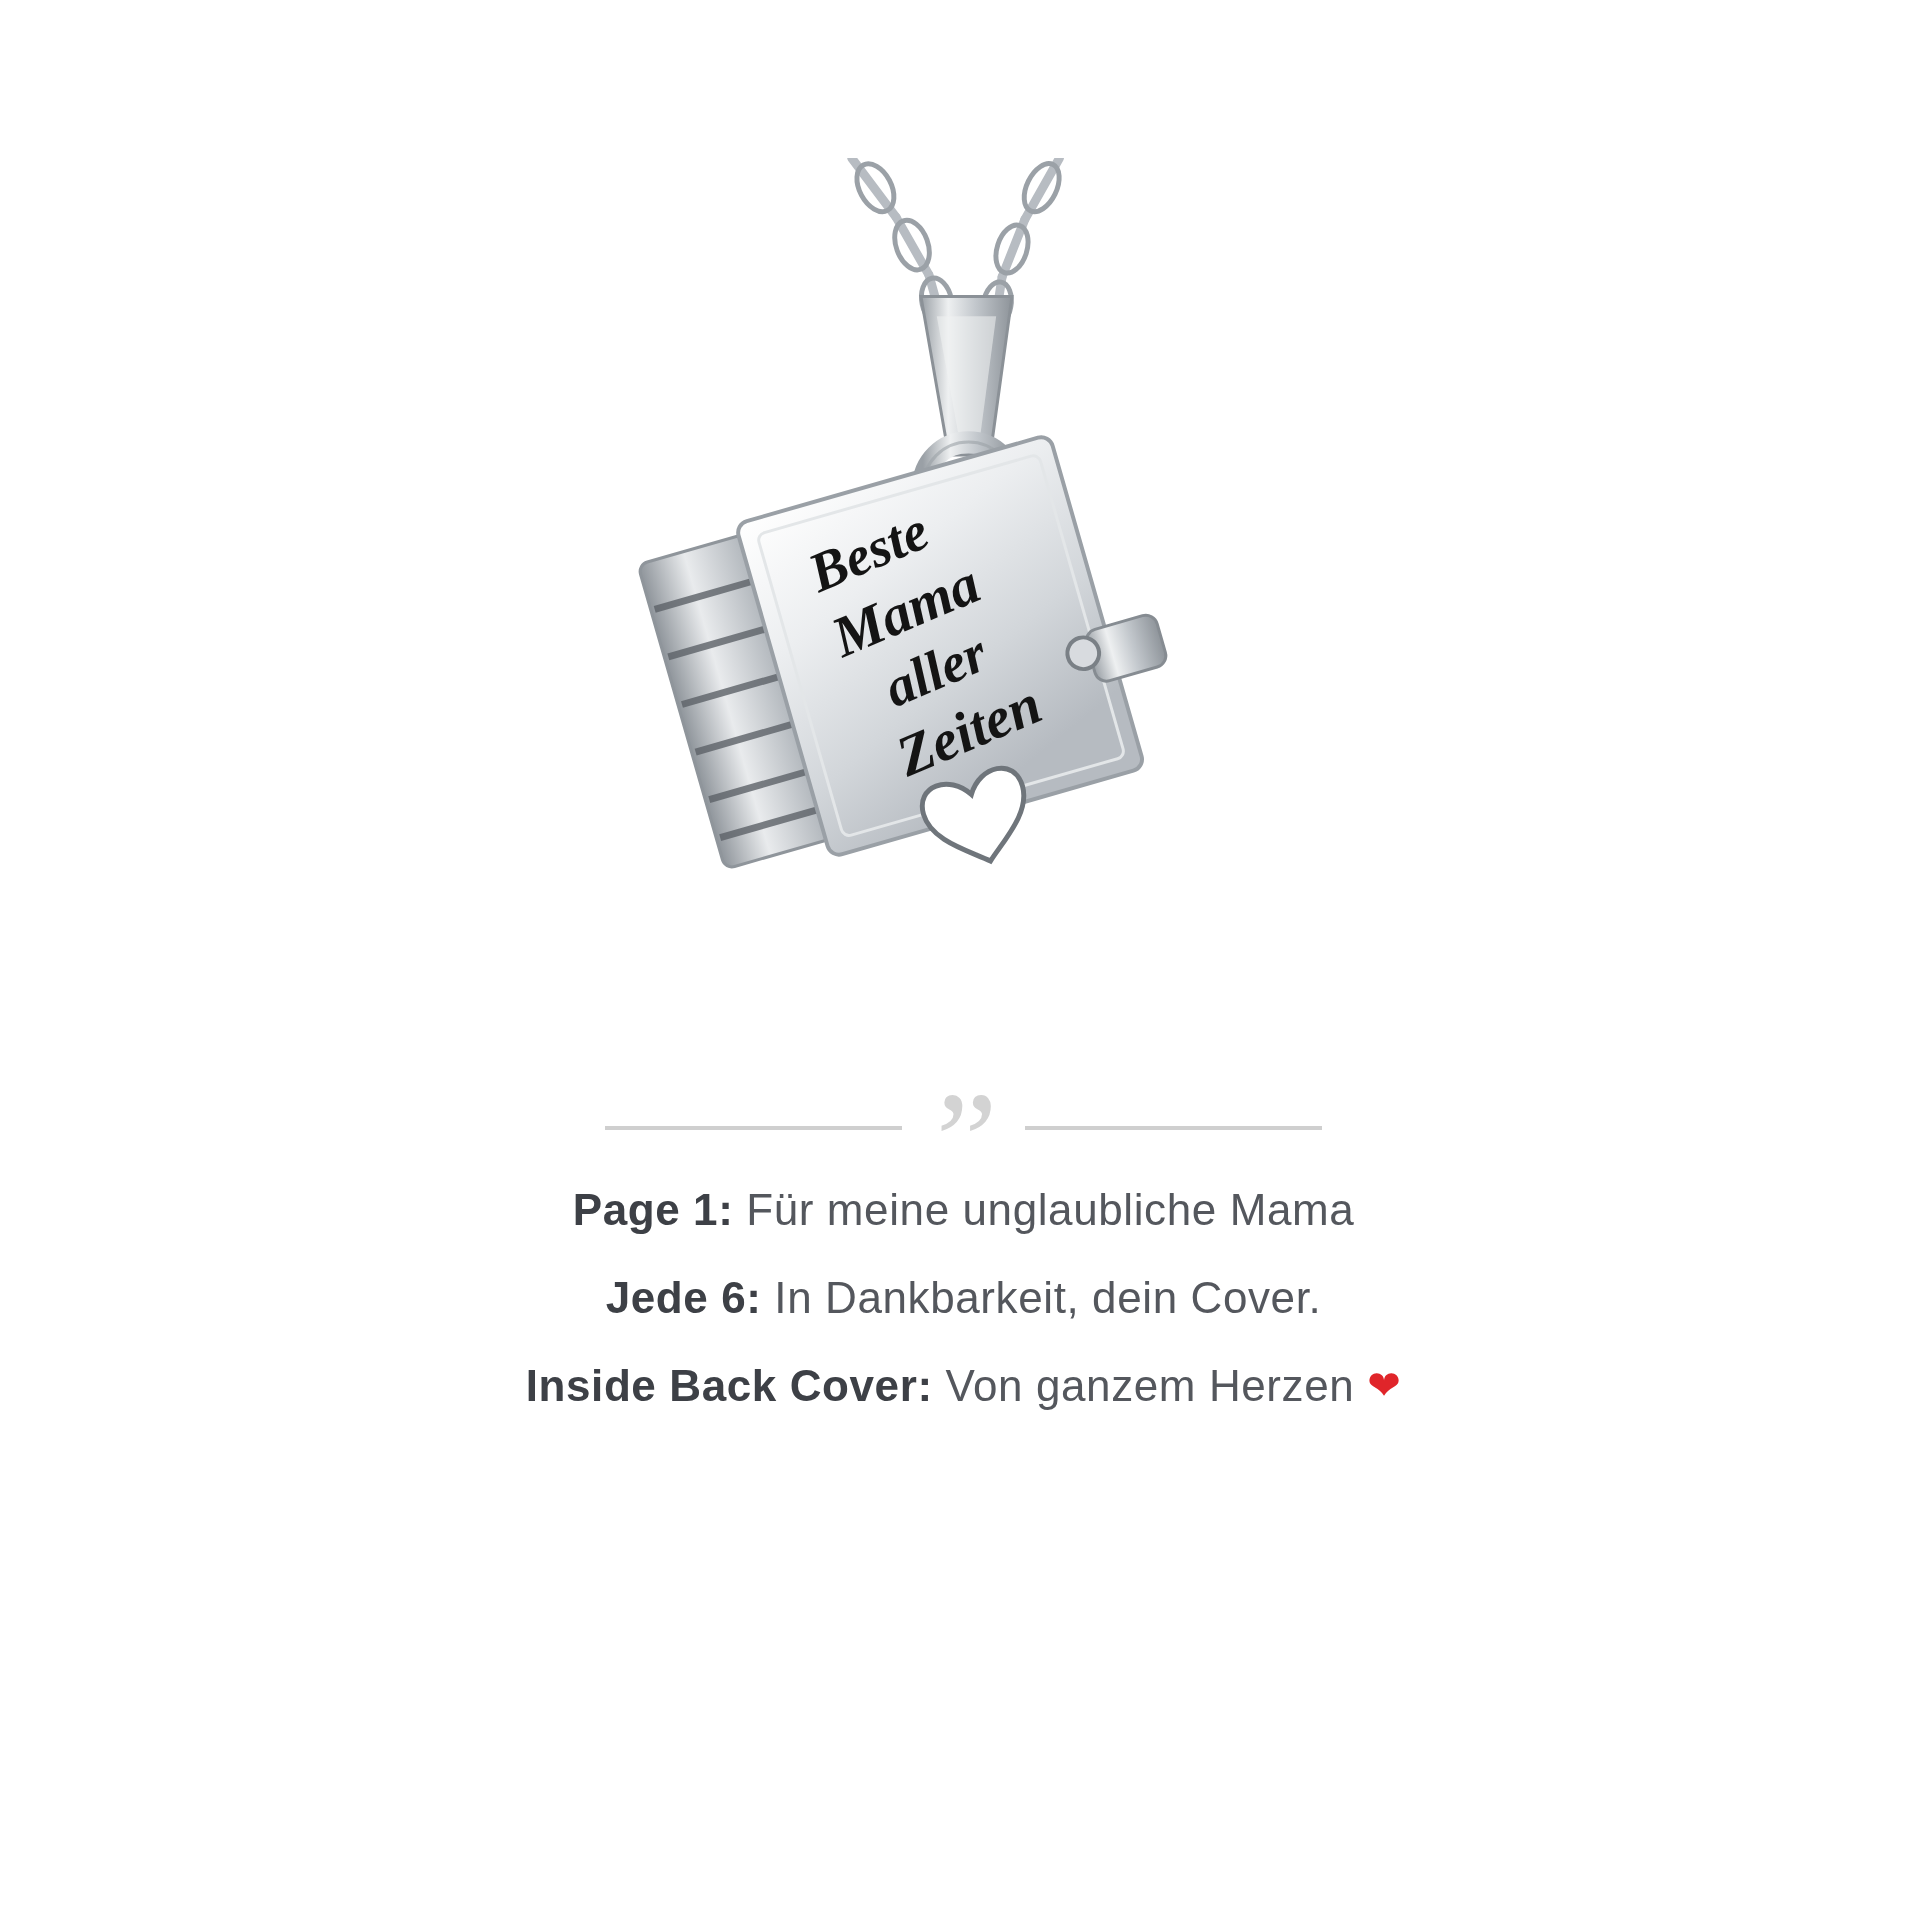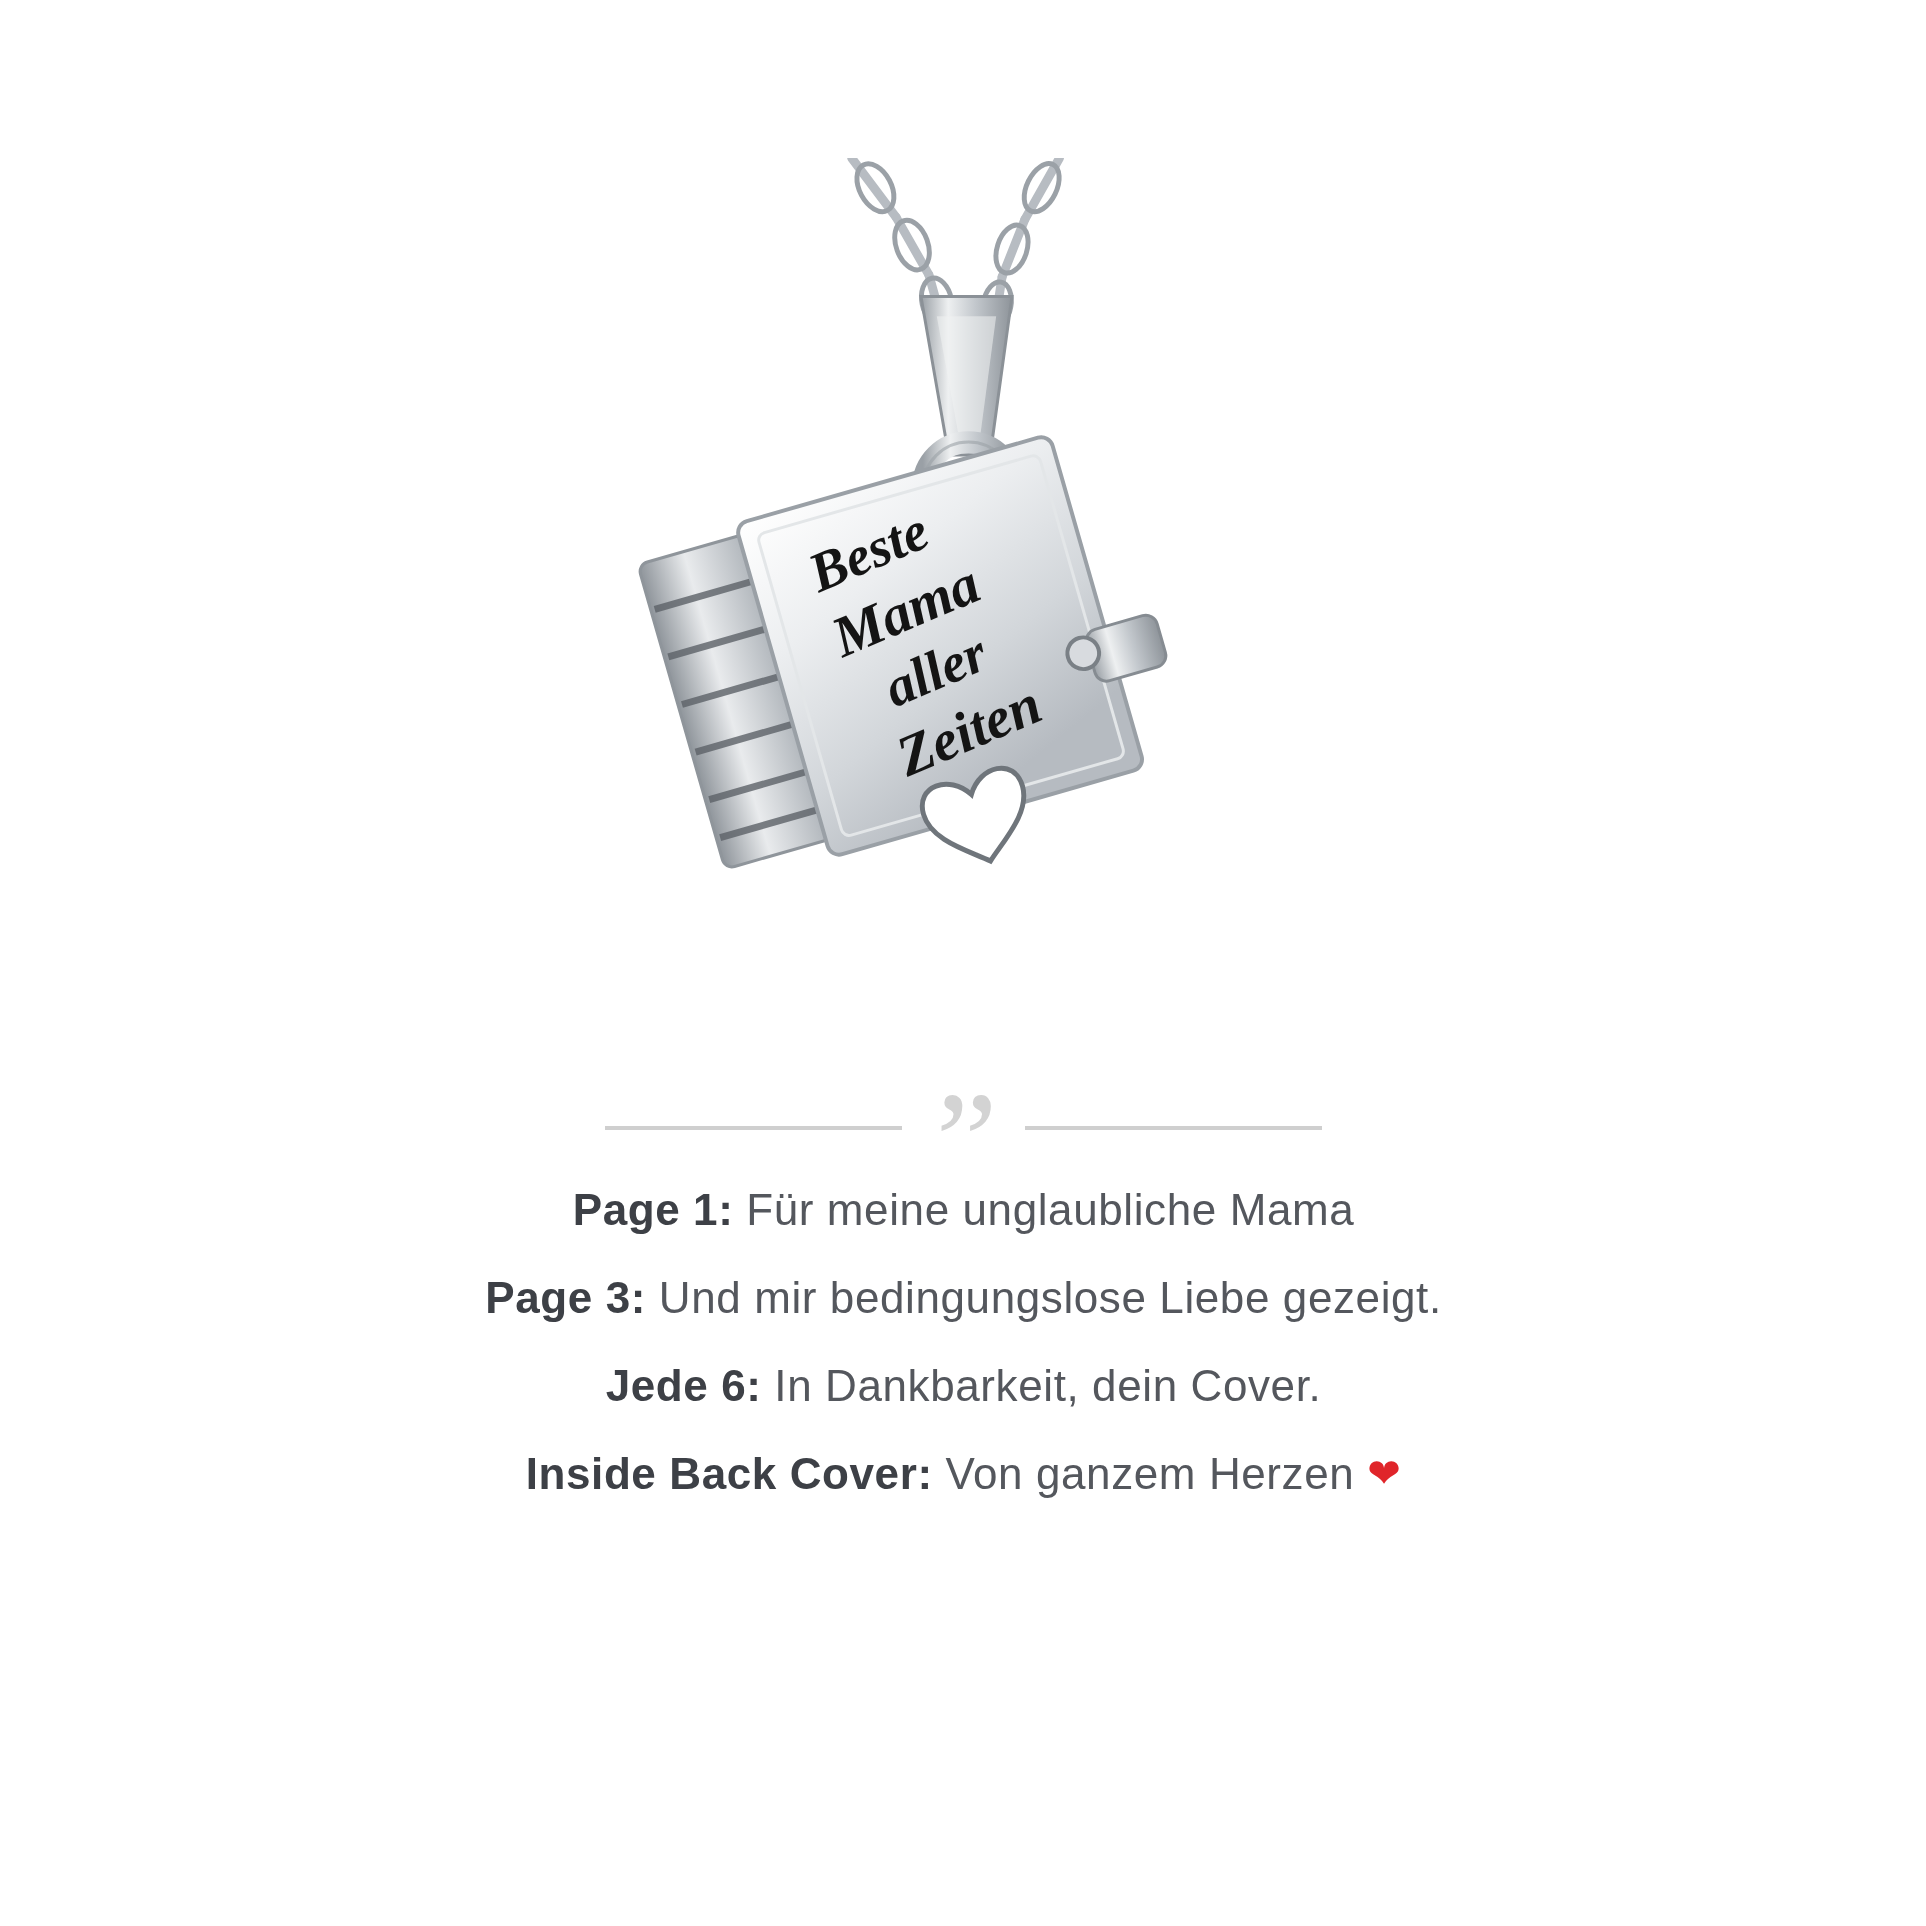--- a/index.html
+++ b/index.html
@@ -211,24 +211,20 @@
     <div class="quote">”</div>
     <div class="line"></div>
   </div>
 
   <div class="lines">
     <p class="line-row">
       <span class="lbl">Page 1:</span>
       <span class="txt">Für meine unglaubliche Mama</span>
     </p>
     <p class="line-row">
-      <span class="lbl">Page 3:</span>
-      <span class="txt">Und mir bedingungslose Liebe gezeigt.</span>
-    </p>
-    <p class="line-row">
       <span class="lbl">Jede 6:</span>
       <span class="txt">In Dankbarkeit, dein Cover.</span>
     </p>
     <p class="line-row">
       <span class="lbl">Inside Back Cover:</span>
       <span class="txt">Von ganzem Herzen</span>
       <span class="heart">❤</span>
     </p>
   </div>
 

